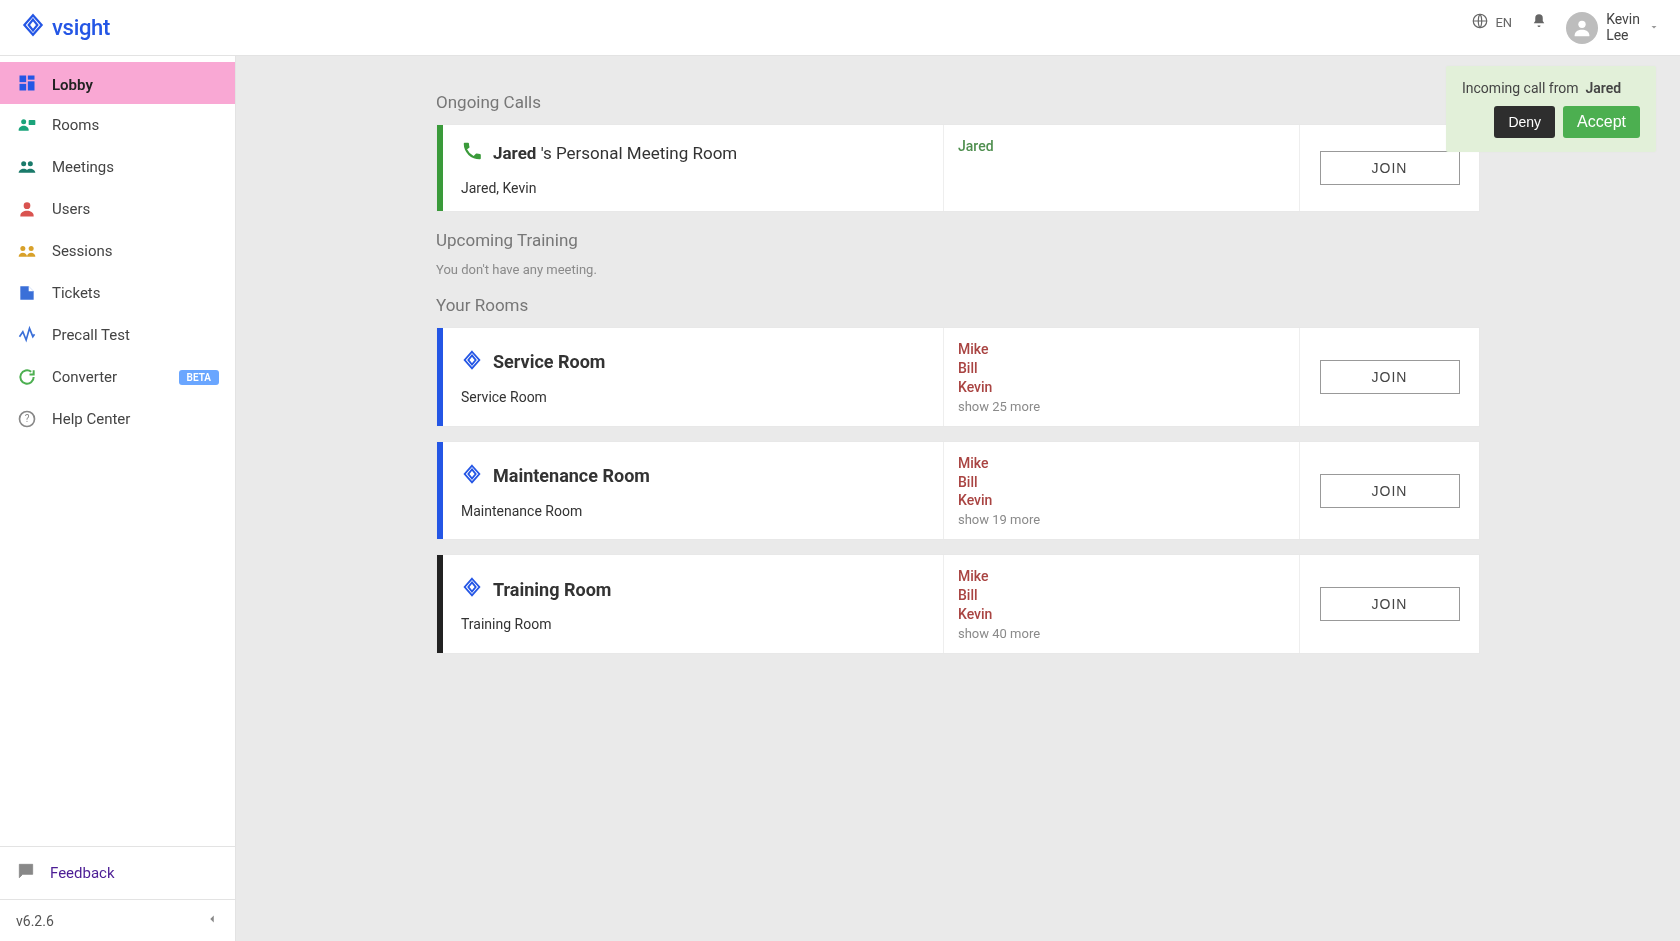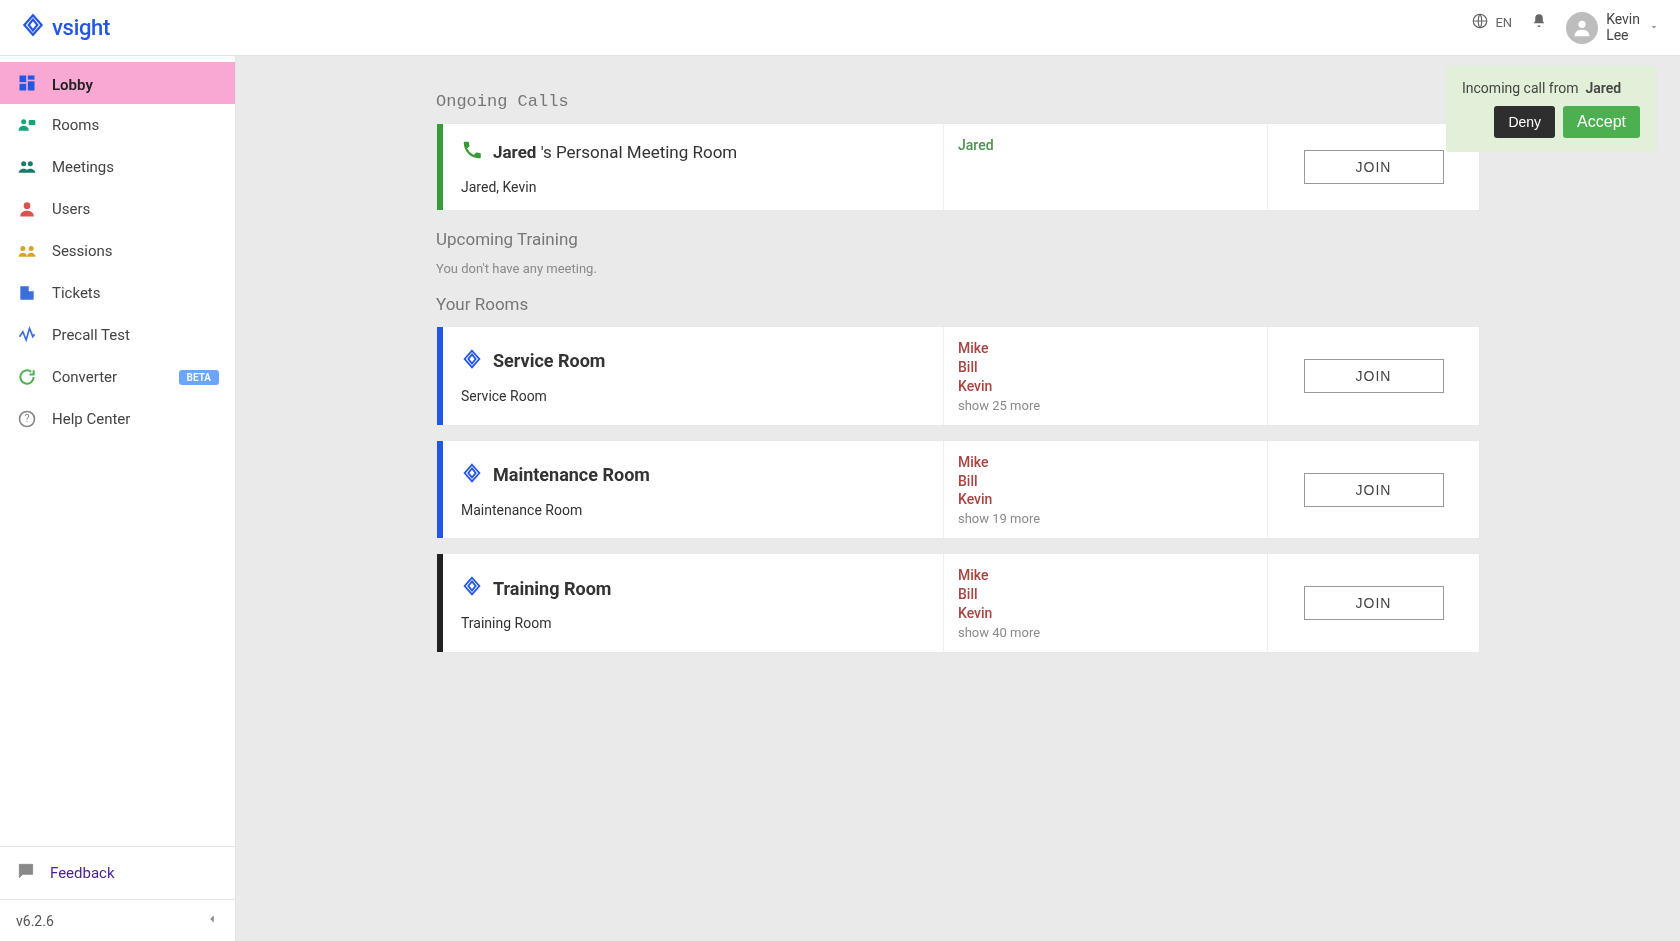--- a/index.html
+++ b/index.html
@@ -98,21 +98,21 @@
   
   .main {
     flex:1; background: var(--bg);
     padding: 30px 200px 30px 200px;
     overflow:auto;
     position: relative;
   }
   .section-title {
     color: var(--muted2); font-size:17px; margin: 18px 0 12px 0;
   }
-  .section-title:first-child { margin-top: 6px; font-family: Liberation Mono, monospace; }
+  .section-title:first-child { margin-top: 6px; }
   .muted-note { color:#8a8a8a; font-size:13px; margin-bottom: 8px; }
 
   .card {
     background:#fff;
     border:1px solid #e8e8e8;
     display:flex;
     margin-bottom: 14px;
     min-height: 88px;
   }
   .card .accent {
@@ -139,21 +139,21 @@
     flex:1;
     padding: 12px 14px;
     font-size:14px;
   }
   .col-people .p { color: var(--red-name); line-height:1.35; font-weight:500; }
   .col-people .p.green { color: #4f8f4f; font-weight:500; }
   .show-more { color:#8a8a8a; font-size:13px; margin-top:2px; cursor:pointer; }
 
   .col-action {
     border-left:1px solid #eee;
-    width: 212px; display:flex; align-items:center; justify-content:center;
+    width: 180px; display:flex; align-items:center; justify-content:center;
     padding: 0 14px;
   }
   .btn-outline {
     border:1px solid #999; background:#fff; color:#444;
     padding: 8px 0; width:140px; font-size:14px; letter-spacing:1px;
     cursor:pointer;
   }
 
   
   .toast {

